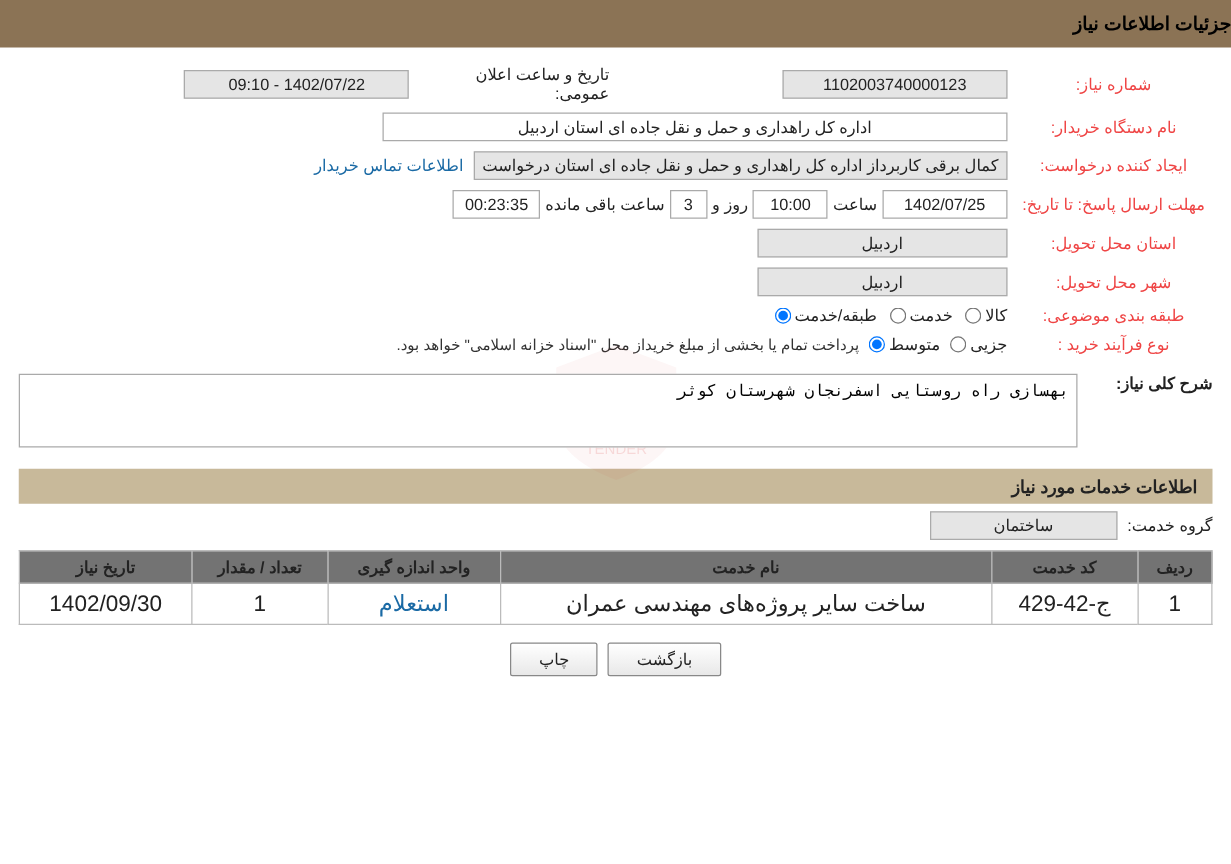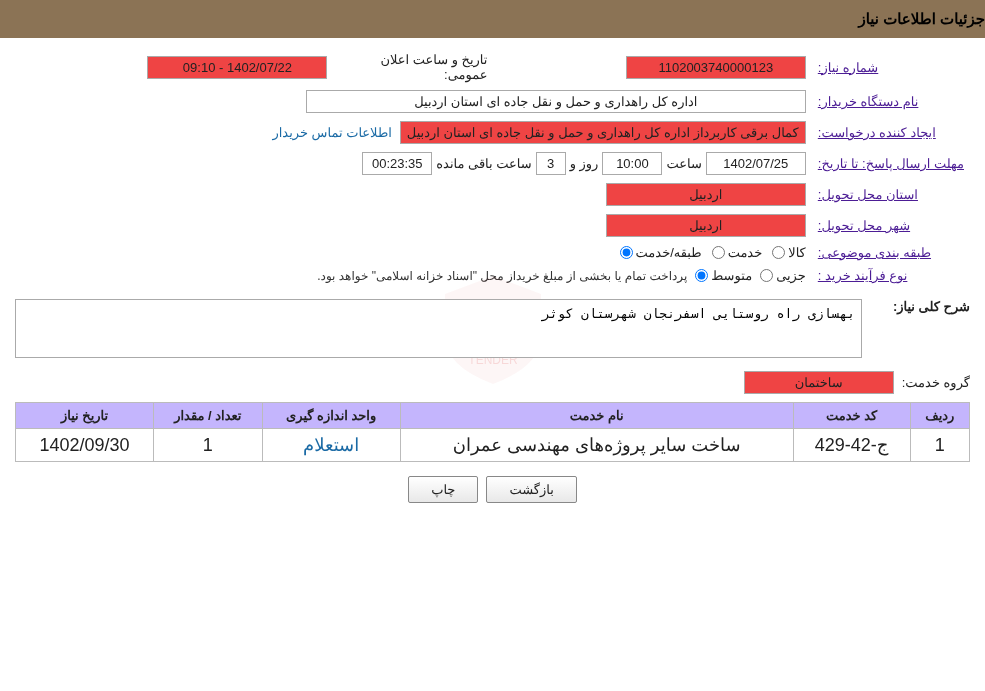--- a/index.html
+++ b/index.html
@@ -30,33 +30,32 @@
     .info-table {
       width: 100%;
       border-collapse: collapse;
       margin-bottom: 8px;
     }
     .info-table td {
       padding: 4px 6px;
       vertical-align: middle;
     }
     .label-cell {
-      text-align: left;
+      text-align: center;
       white-space: nowrap;
-      color: #4c1d95;
+      color: #ef4444;
       font-weight: normal;
       width: 130px;
-      text-decoration: underline;
     }
     .value-cell {
       text-align: right;
     }
     .input-box {
       border: 1px solid #aaa;
-      background: #ef4444;
+      background: #e5e5e5;
       padding: 3px 6px;
       display: inline-block;
       min-width: 180px;
       text-align: center;
       font-size: 13px;
       font-family: Tahoma, Arial, sans-serif;
     }
     .input-box-wide {
       border: 1px solid #aaa;
       background: #fff;
@@ -91,21 +90,21 @@
       margin: 4px 0;
       resize: none;
       width: 100%;
     }
     .services-table {
       width: 100%;
       border-collapse: collapse;
       margin: 8px 0;
     }
     .services-table th {
-      background: #c4b5fd;
+      background: #737373;
       border: 1px solid #bbb;
       padding: 5px 8px;
       text-align: center;
       font-weight: bold;
       font-size: 13px;
     }
     .services-table td {
       border: 1px solid #bbb;
       padding: 5px 8px;
       text-align: center;
@@ -209,21 +208,21 @@
         <td class="label-cell">نام دستگاه خریدار:</td>
         <td class="value-cell" colspan="3">
           <div class="input-box-wide" style="min-width:500px;">اداره کل راهداری و حمل و نقل جاده ای استان اردبیل</div>
         </td>
       </tr>
 
       <tr>
         <td class="label-cell">ایجاد کننده درخواست:</td>
         <td class="value-cell" colspan="3">
           <div style="display:flex; align-items:center; gap:8px; direction:rtl;">
-            <div class="input-box" style="min-width:380px;">کمال برقی کاربرداز اداره کل راهداری و حمل و نقل جاده ای استان اردبیل</div>
+            <div class="input-box" style="min-width:380px;">کمال برقی کاربرداز اداره کل راهداری و حمل و نقل جاده ای استان درخواست</div>
             <a class="link-blue">اطلاعات تماس خریدار</a>
           </div>
         </td>
       </tr>
 
       <tr>
         <td class="label-cell">مهلت ارسال پاسخ: تا تاریخ:</td>
         <td class="value-cell" colspan="3">
           <div class="date-row">
             <div class="small-input" style="min-width:100px;">1402/07/25</div>
@@ -298,20 +297,21 @@
           <text x="50" y="62" text-anchor="middle" font-size="18" fill="#cc0000" font-family="Arial" font-weight="bold">ANA</text>
           <text x="50" y="78" text-anchor="middle" font-size="10" fill="#cc0000" font-family="Arial">TENDER</text>
         </svg>
       </div>
       <div style="font-weight:bold; white-space:nowrap; min-width:100px; text-align:right; padding-top:4px; z-index:1;">شرح کلی نیاز:</div>
       <div style="flex:1; z-index:1;">
         <textarea class="description-box" rows="3" style="min-height: 55px; direction: rtl; text-align: right;">بهسازی راه روستایی اسفرنجان شهرستان کوثر</textarea>
       </div>
     </div>
 
+    <div class="section-title">اطلاعات خدمات مورد نیاز</div>
 
     <div class="group-row">
       <span>گروه خدمت:</span>
       <div class="input-box" style="min-width:150px;">ساختمان</div>
     </div>
 
     <table class="services-table">
       <thead>
         <tr>
           <th>ردیف</th>

